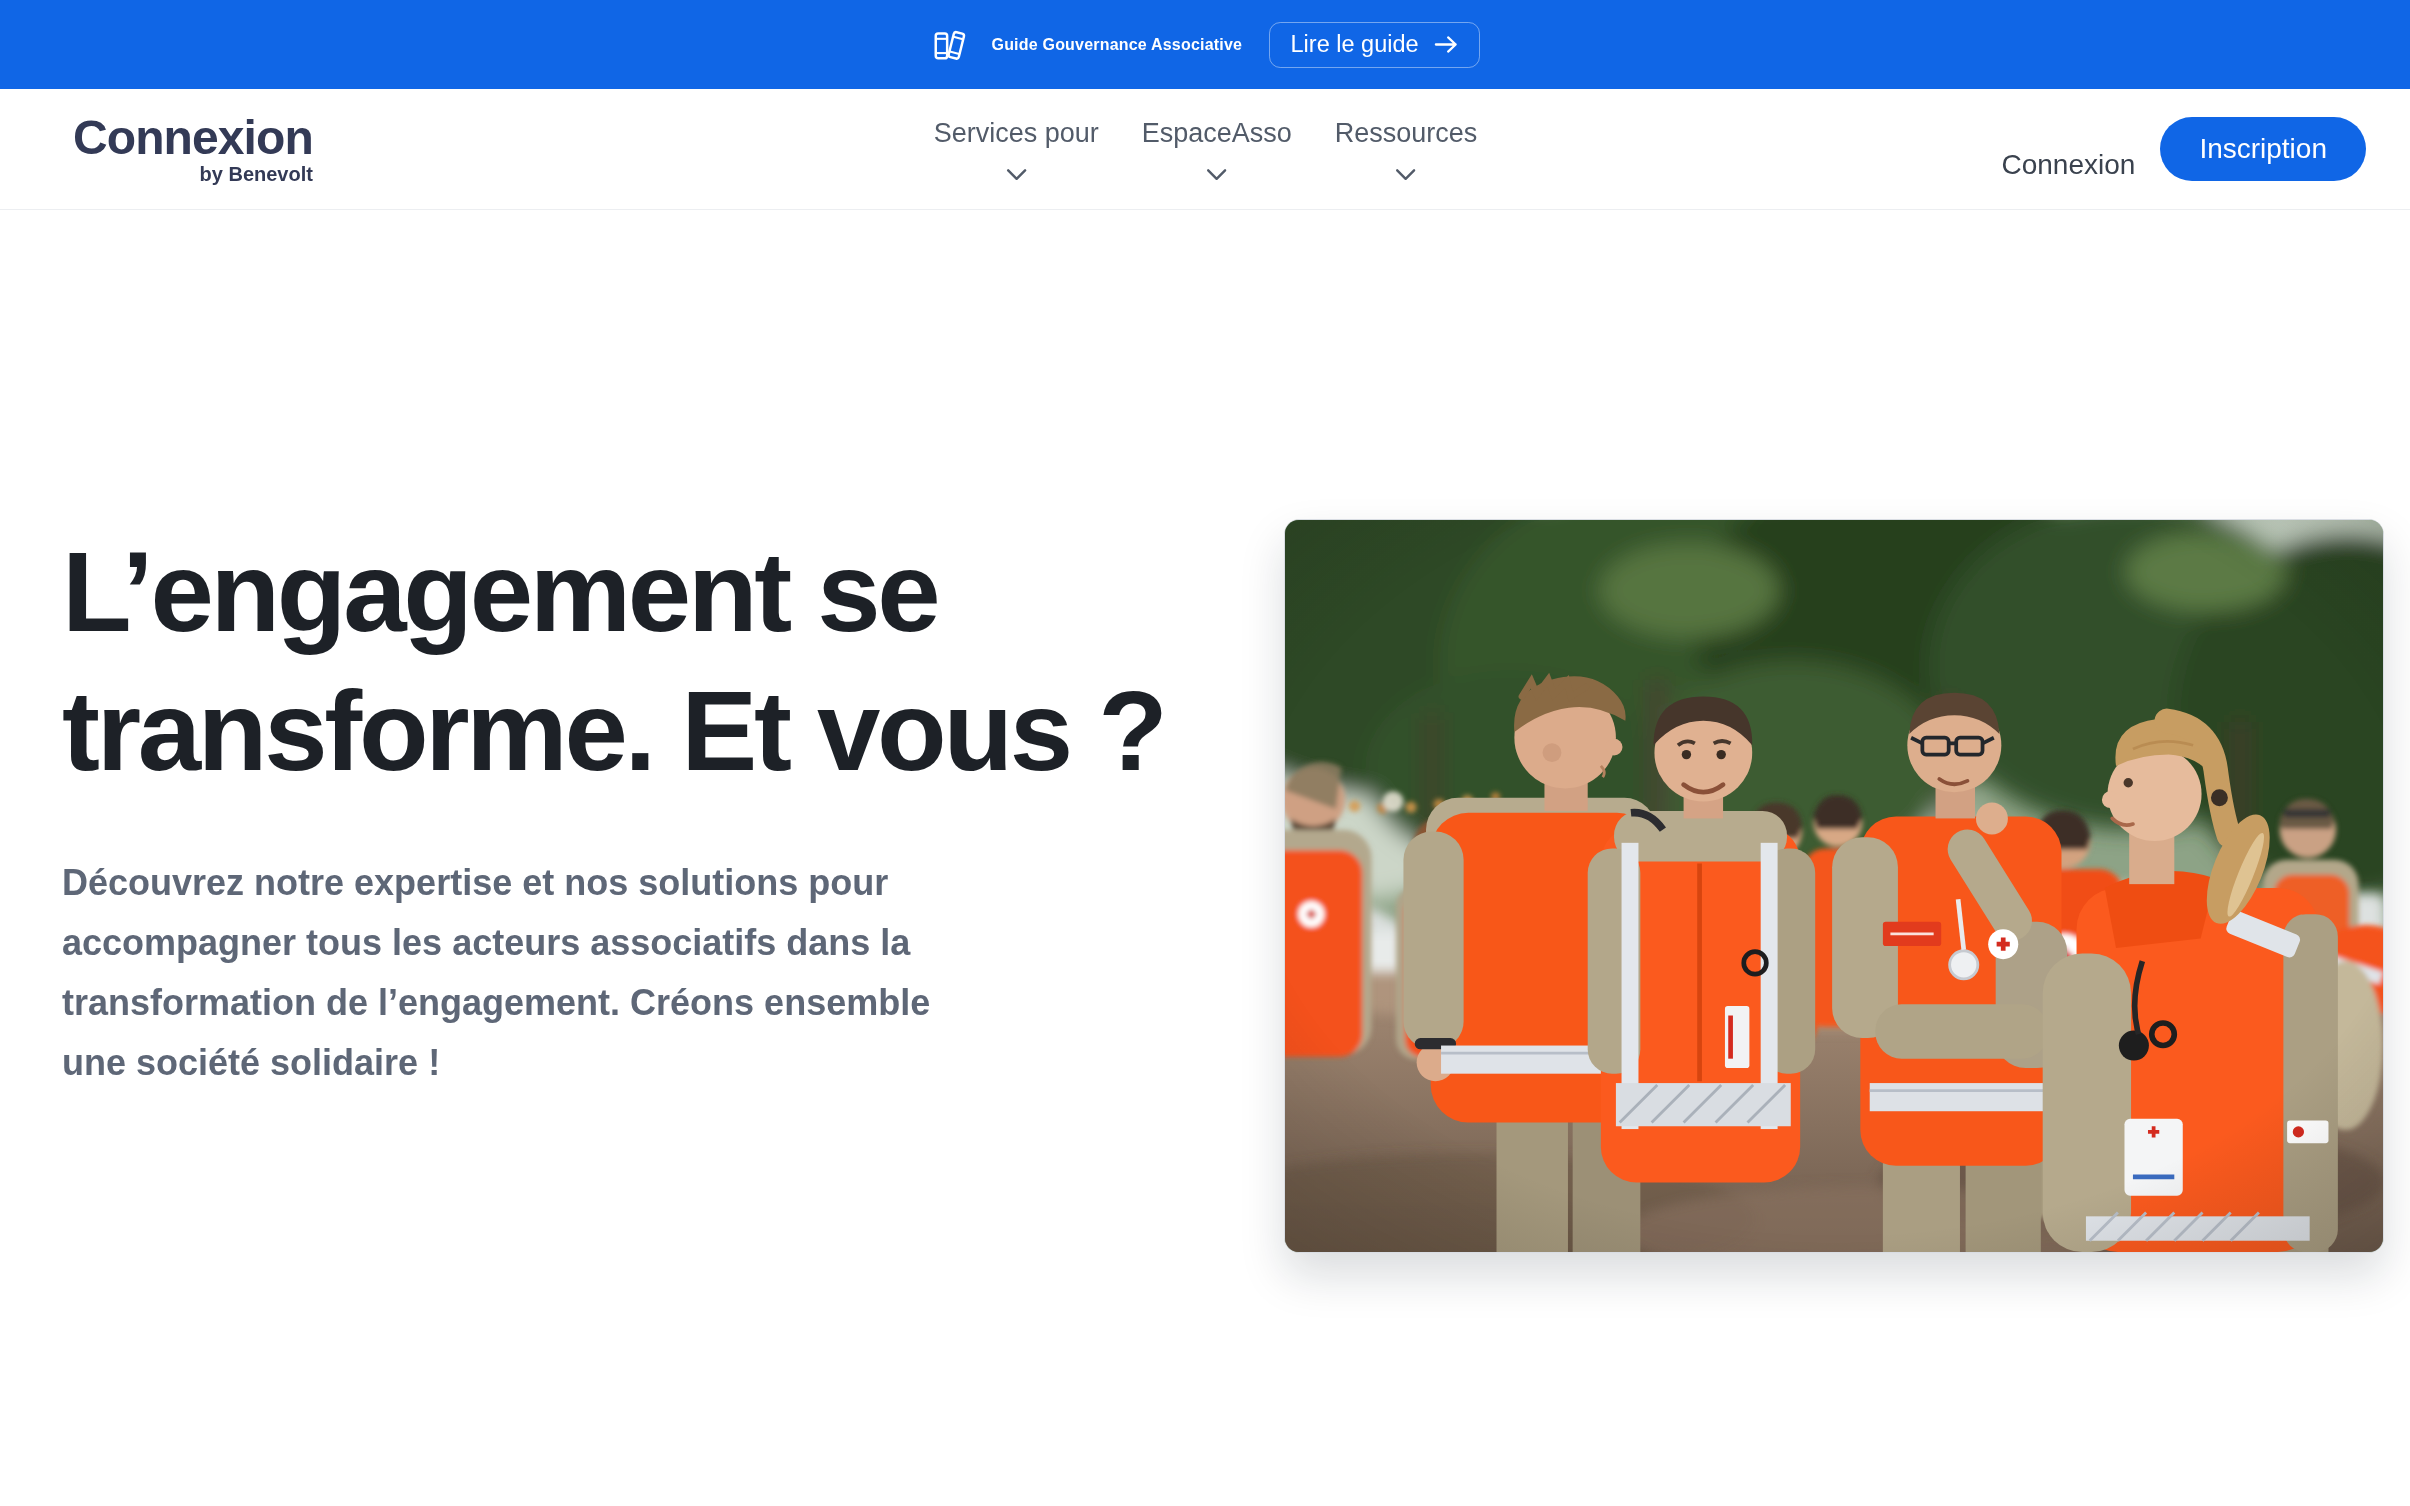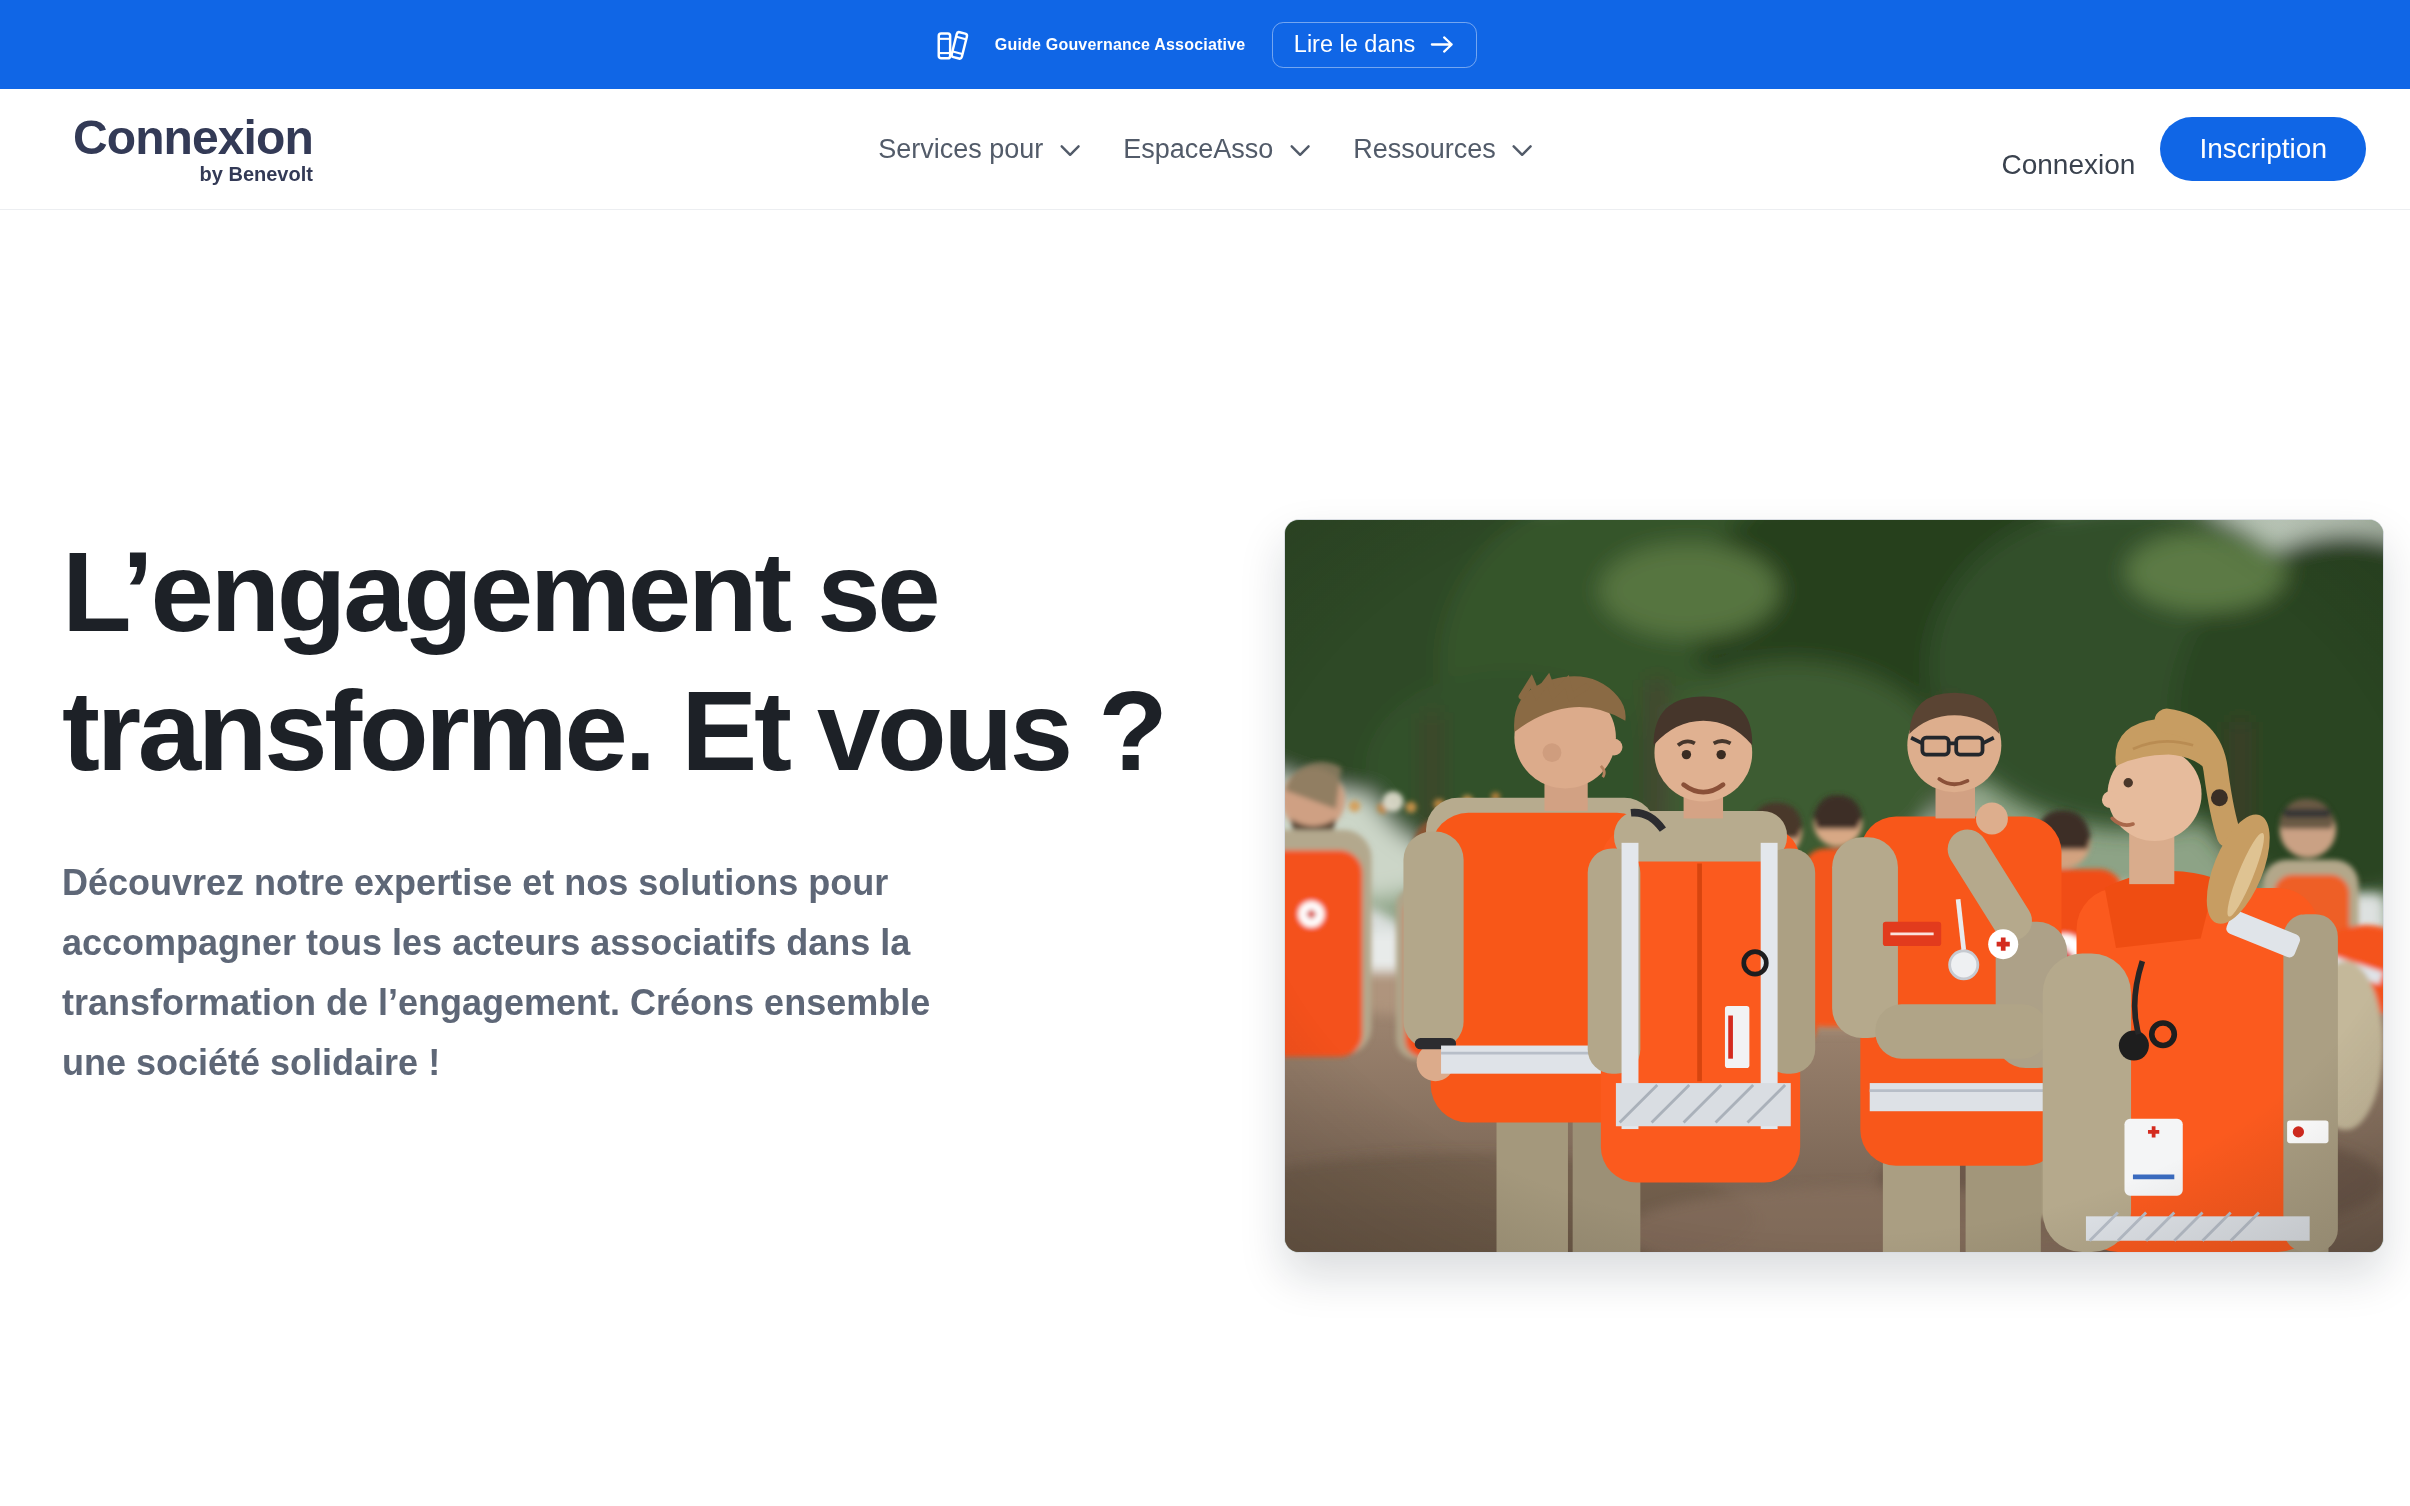--- a/index.html
+++ b/index.html
@@ -56,21 +56,21 @@
     text-align: right; margin-top: 2.8px; letter-spacing: 0;
   }
   nav.main-nav {
     position: absolute; left: 50%; top: 50%;
     transform: translate(-50%, -50%);
     display: flex; align-items: center; gap: 43px;
   }
   .nav-item {
     display: flex; align-items: center; gap: 16px;
     font-size: 27px; color: #525B69; font-weight: 400;
-    cursor: pointer; white-space: nowrap;
+    cursor: pointer; white-space: nowrap; flex-direction: column;
   }
   .chevron { display: inline-flex; margin-top: 3.8px; }
   .header-actions {
     margin-left: auto;
     display: flex; align-items: flex-end; gap: 25px;
   }
   .login-link {
     font-size: 28px; color: #3A424E; font-weight: 500;
     text-decoration: none; cursor: pointer;
   }
@@ -120,21 +120,21 @@
       <line x1="5.5" y1="28.5" x2="16.5" y2="28.5" stroke="#fff" stroke-width="2.2"></line>
       <g transform="rotate(14 27 21)">
         <rect x="21" y="7" width="11" height="27" rx="2.5" stroke="#fff" stroke-width="2.6"></rect>
         <line x1="21.5" y1="12.5" x2="31.5" y2="12.5" stroke="#fff" stroke-width="2.2"></line>
         <line x1="21.5" y1="28.5" x2="31.5" y2="28.5" stroke="#fff" stroke-width="2.2"></line>
       </g>
     </svg>
   </span>
   <span class="banner-text">Guide Gouvernance Associative</span>
   <button class="banner-btn">
-    <span>Lire le dans</span>
+    <span>Lire le guide</span>
     <span style="display:inline-flex">
       <svg width="24.5" height="21" viewBox="0 0 26 22" fill="none">
         <path d="M2 11h21M15 3.5L23 11l-8 7.5" stroke="#fff" stroke-width="2.4" stroke-linecap="round" stroke-linejoin="round"></path>
       </svg>
     </span>
   </button>
 </div>
 
 <header>
   <div class="logo">

